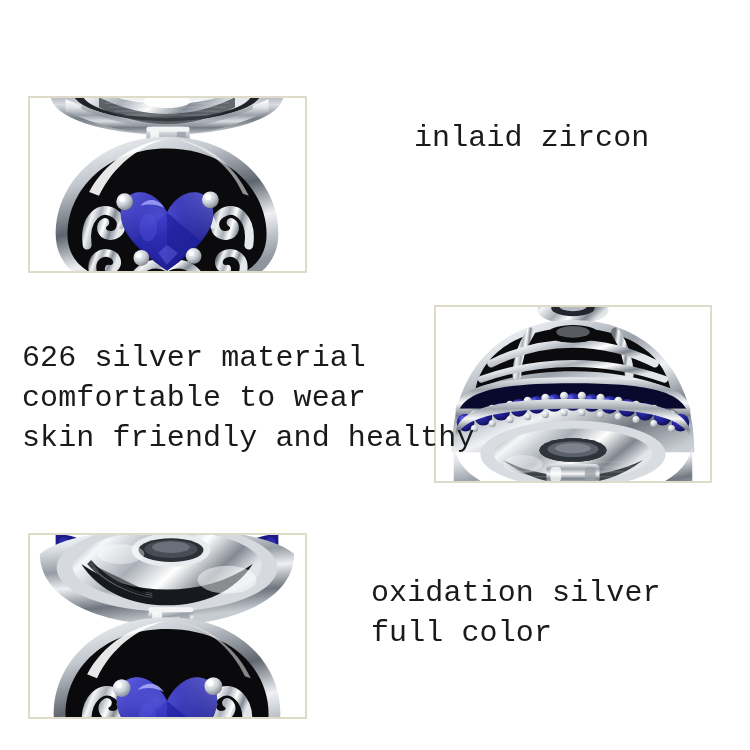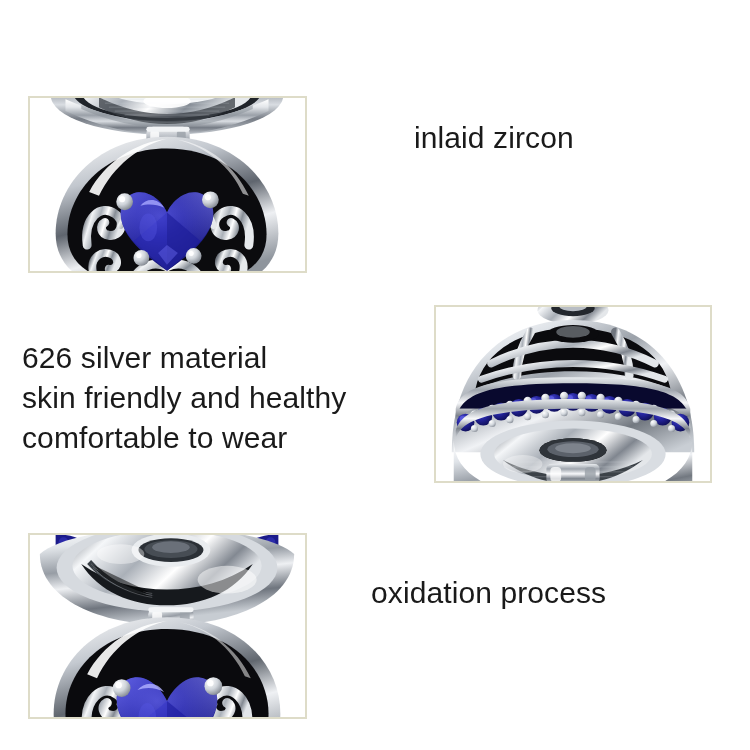--- a/index.html
+++ b/index.html
@@ -3,21 +3,21 @@
 <meta charset="utf-8">
 <style>
   * { margin:0; padding:0; box-sizing:border-box; }
   html,body { width:750px; height:750px; }
   body {
     background:#ffffff;
     font-family:"Liberation Sans", sans-serif;
     position:relative;
     overflow:hidden;
   }
-  .stage { position:absolute; left:0; top:0; width:750px; height:625px; }
+  .stage { position:absolute; left:0; top:0; width:750px; height:625px;font-family:Liberation Mono, monospace; }
 
   .photo-panel {
     position:absolute;
     background:#ffffff;
     border:2px solid #dedcc8;
     overflow:hidden;
   }
   .photo-panel svg { display:block; width:100%; height:100%; }
 
   .text-block {
@@ -509,21 +509,22 @@
       </g>
     </svg>
   </div>
 
   <div class="text-block" id="text-inlaid-zircon">
     <span class="tline">inlaid zircon</span>
   </div>
 
   <div class="text-block" id="text-silver-material">
     <span class="tline">626 silver material</span>
+    <span class="tline">comfortable to wear</span>
     <span class="tline">skin friendly and healthy</span>
-    <span class="tline">comfortable to wear</span>
   </div>
 
   <div class="text-block" id="text-oxidation">
-    <span class="tline">oxidation process</span>
+    <span class="tline">oxidation silver</span>
+    <span class="tline">full color</span>
   </div>
 
 </div>
 
 </body></html>

